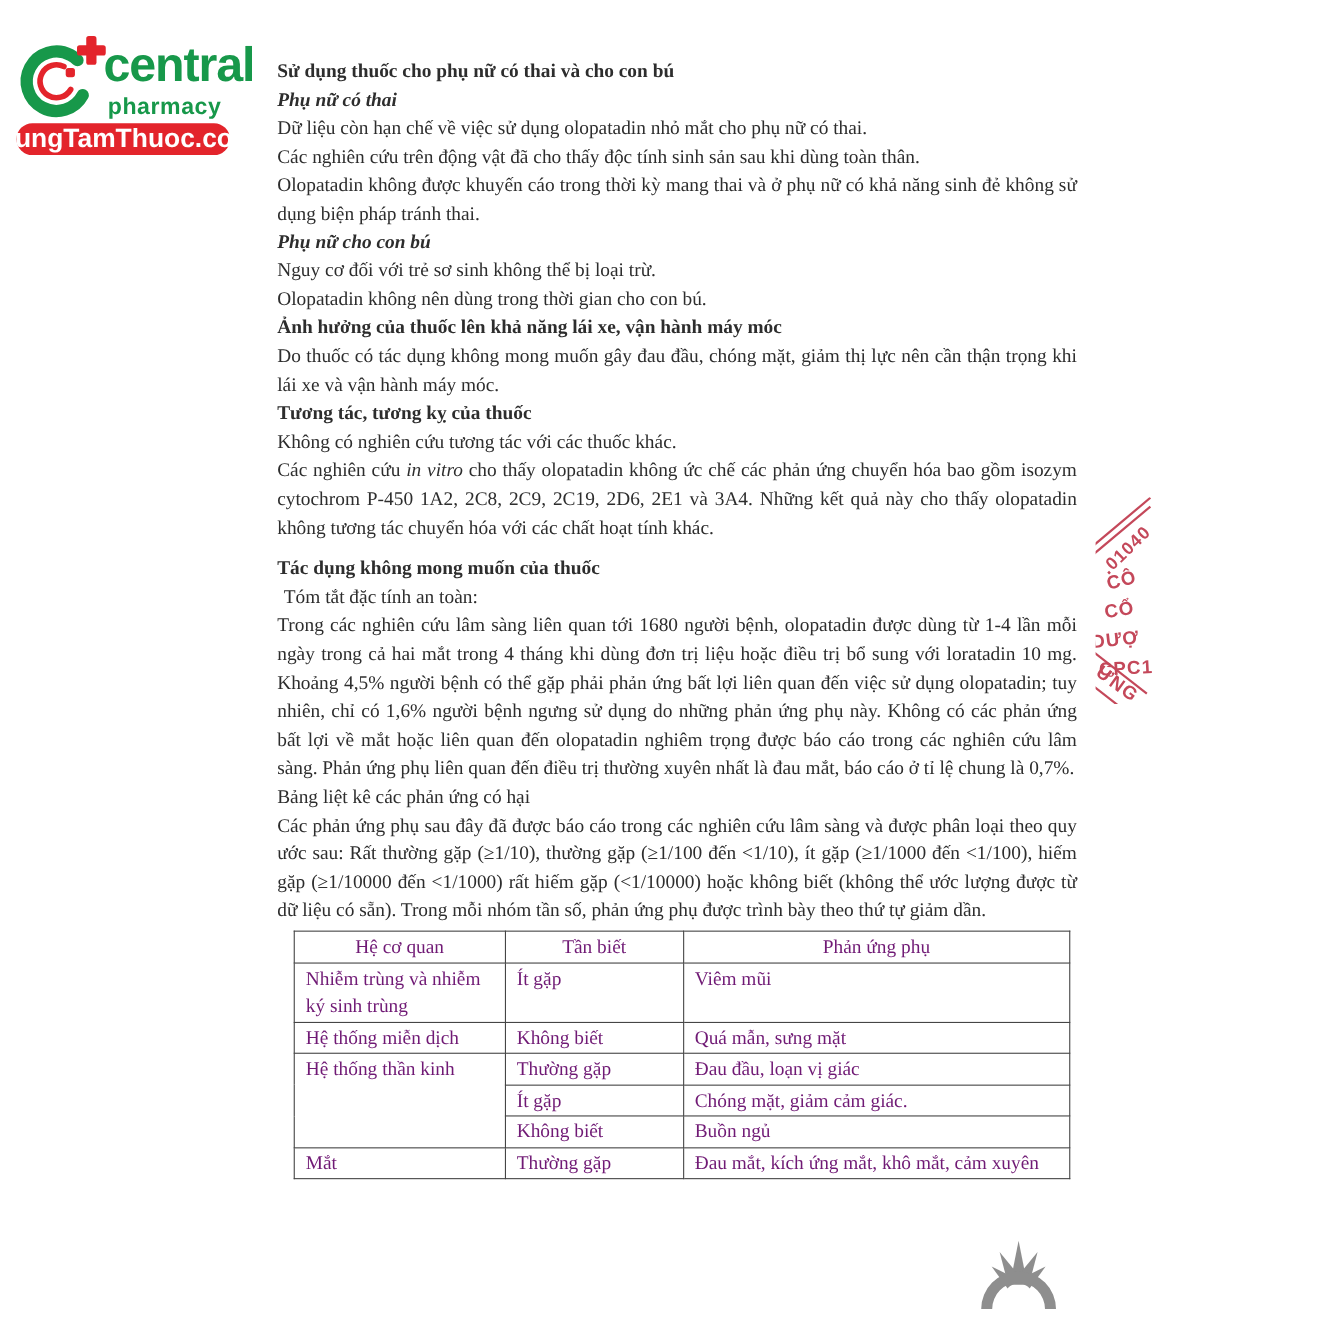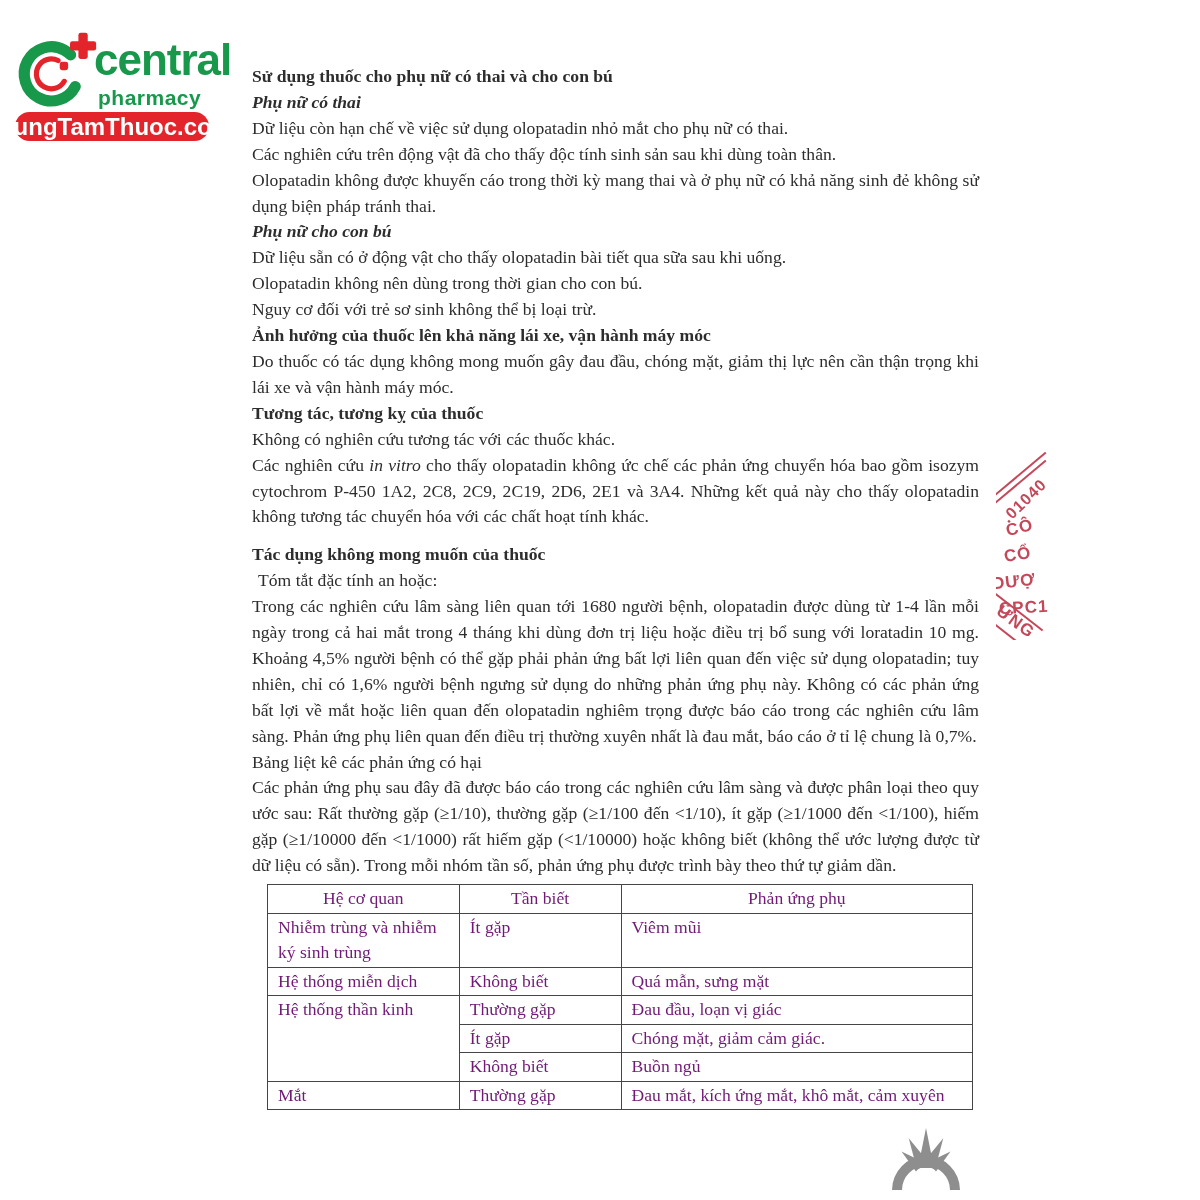--- a/index.html
+++ b/index.html
@@ -12,21 +12,21 @@
   .brand-icon{position:absolute;left:2px;top:0;}
   .brand-name{position:absolute;left:82px;top:8px;font-family:"Liberation Sans",sans-serif;
               font-weight:700;font-size:44px;line-height:44px;letter-spacing:-1px;}
   .brand-sub{position:absolute;left:86px;top:56px;font-family:"Liberation Sans",sans-serif;
              font-weight:700;font-size:21px;letter-spacing:0.5px;}
   .brand-badge{position:absolute;left:3px;top:82px;width:194px;height:29px;border-radius:15px;
                font-family:"Liberation Sans",sans-serif;font-weight:700;font-size:24px;
                color:#ffffff;display:flex;align-items:center;justify-content:center;}
 
   
-  .doc{position:absolute;left:252px;top:64px;width:727px;font-size:17.6px;line-height:25.9px;}
+  .doc{position:absolute;left:252px;top:52px;width:727px;font-size:17.6px;line-height:25.9px;}
   .doc p{margin:0;}
   .doc p.b{font-weight:700;}
   .doc p.i{font-style:italic;}
   .doc p.j{text-align:justify;}
   .doc p.gap{margin-top:12px;}
   .doc p.ind{padding-left:6px;}
   .doc span.it{font-style:italic;}
 
   
   table.adr{border-collapse:collapse;margin-left:15px;margin-top:5px;width:706px;
@@ -67,30 +67,29 @@
   </div>
 
   <div class="doc">
 
     <p class="b "><span>Sử dụng thuốc cho phụ nữ có thai và cho con bú</span></p>
       <p class="b i "><span>Phụ nữ có thai</span></p>
       <p class=""><span>Dữ liệu còn hạn chế về việc sử dụng olopatadin nhỏ mắt cho phụ nữ có thai.</span></p>
       <p class=""><span>Các nghiên cứu trên động vật đã cho thấy độc tính sinh sản sau khi dùng toàn thân.</span></p>
       <p class="j "><span>Olopatadin không được khuyến cáo trong thời kỳ mang thai và ở phụ nữ có khả năng sinh đẻ không sử dụng biện pháp tránh thai.</span></p>
       <p class="b i "><span>Phụ nữ cho con bú</span></p>
-      <p class=""><span>Dữ liệu sẵn có ở động vật cho thấy olopatadin bài tiết qua sữa sau khi uống.</span></p>
+      <p class=""><span>Nguy cơ đối với trẻ sơ sinh không thể bị loại trừ.</span></p>
       <p class=""><span>Olopatadin không nên dùng trong thời gian cho con bú.</span></p>
-      <p class=""><span>Nguy cơ đối với trẻ sơ sinh không thể bị loại trừ.</span></p>
       <p class="b "><span>Ảnh hưởng của thuốc lên khả năng lái xe, vận hành máy móc</span></p>
       <p class="j "><span>Do thuốc có tác dụng không mong muốn gây đau đầu, chóng mặt, giảm thị lực nên cần thận trọng khi lái xe và vận hành máy móc.</span></p>
       <p class="b "><span>Tương tác, tương kỵ của thuốc</span></p>
       <p class=""><span>Không có nghiên cứu tương tác với các thuốc khác.</span></p>
       <p class="j "><span>Các nghiên cứu </span><span class="it">in vitro</span><span> cho thấy olopatadin không ức chế các phản ứng chuyển hóa bao gồm isozym cytochrom P-450 1A2, 2C8, 2C9, 2C19, 2D6, 2E1 và 3A4. Những kết quả này cho thấy olopatadin không tương tác chuyển hóa với các chất hoạt tính khác.</span></p>
       <p class="b gap "><span>Tác dụng không mong muốn của thuốc</span></p>
-      <p class="ind"><span>Tóm tắt đặc tính an hoặc:</span></p>
+      <p class="ind"><span>Tóm tắt đặc tính an toàn:</span></p>
       <p class="j "><span>Trong các nghiên cứu lâm sàng liên quan tới 1680 người bệnh, olopatadin được dùng từ 1-4 lần mỗi ngày trong cả hai mắt trong 4 tháng khi dùng đơn trị liệu hoặc điều trị bổ sung với loratadin 10 mg. Khoảng 4,5% người bệnh có thể gặp phải phản ứng bất lợi liên quan đến việc sử dụng olopatadin; tuy nhiên, chỉ có 1,6% người bệnh ngưng sử dụng do những phản ứng phụ này. Không có các phản ứng bất lợi về mắt hoặc liên quan đến olopatadin nghiêm trọng được báo cáo trong các nghiên cứu lâm sàng. Phản ứng phụ liên quan đến điều trị thường xuyên nhất là đau mắt, báo cáo ở tỉ lệ chung là 0,7%.</span></p>
       <p class=""><span>Bảng liệt kê các phản ứng có hại</span></p>
       <p class="j "><span>Các phản ứng phụ sau đây đã được báo cáo trong các nghiên cứu lâm sàng và được phân loại theo quy ước sau: Rất thường gặp (≥1/10), thường gặp (≥1/100 đến &lt;1/10), ít gặp (≥1/1000 đến &lt;1/100), hiếm gặp (≥1/10000 đến &lt;1/1000) rất hiếm gặp (&lt;1/10000) hoặc không biết (không thể ước lượng được từ dữ liệu có sẵn). Trong mỗi nhóm tần số, phản ứng phụ được trình bày theo thứ tự giảm dần.</span></p>
       <table class="adr">
       <colgroup>
           <col class="c1">
           <col class="c2">
           <col class="c3">
         </colgroup>
       <thead>

